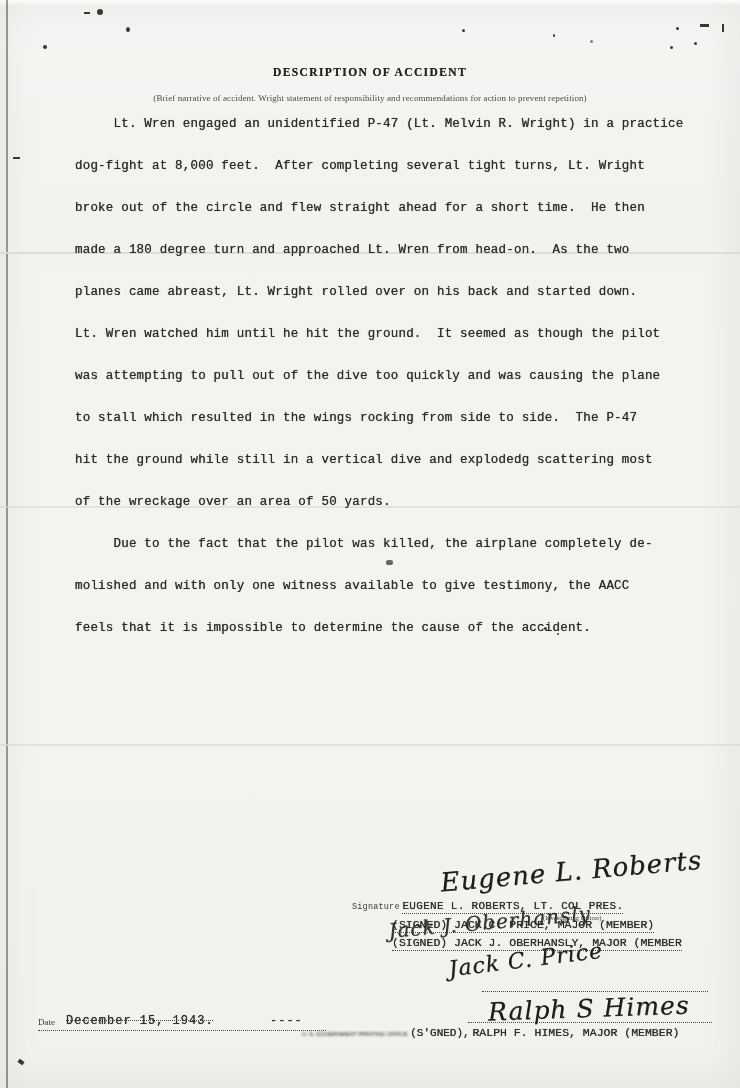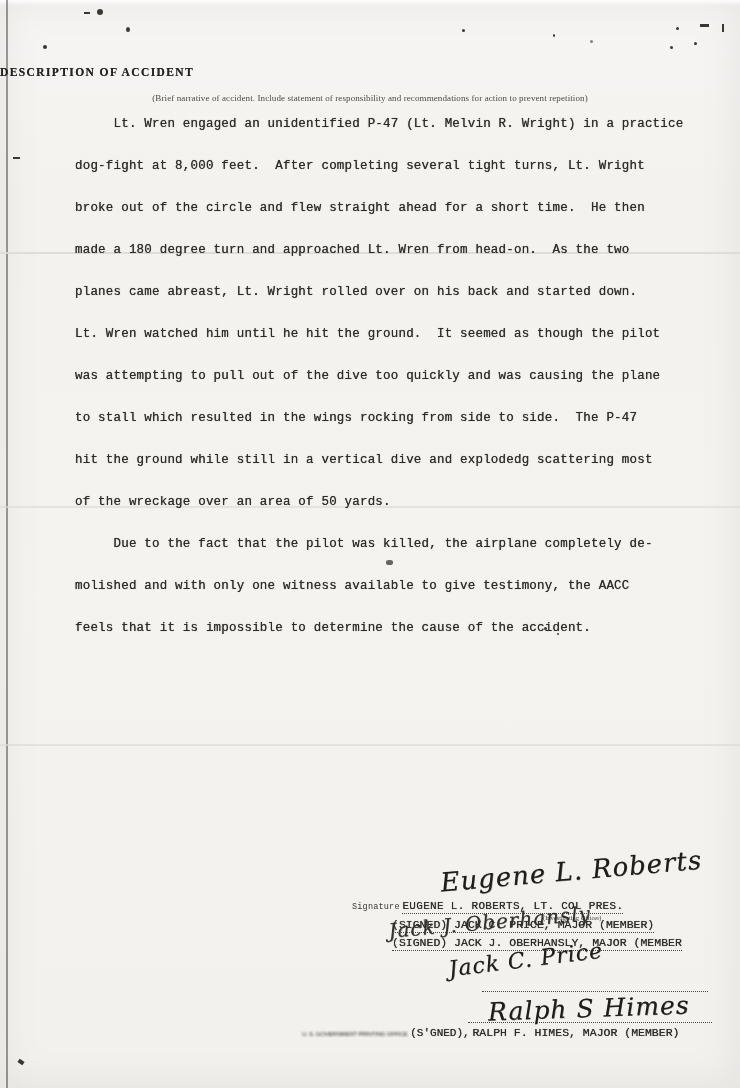--- a/index.html
+++ b/index.html
@@ -26,21 +26,21 @@
     position:absolute; left:0; width:100%; height:2px;
     background:rgba(221,218,212,0.9); filter:blur(0.5px);
   }
   .typed {
     font-family:"Liberation Mono", monospace;
     color:#2e2c29;
     text-shadow:0 0 0.7px rgba(46,44,41,0.85);
   }
   .page-title {
     position:absolute; top:66px; left:0; width:100%;
-    text-align:left;
+    text-align:center;
     font-family:"Liberation Serif", serif;
     font-weight:bold; font-size:11.5px; letter-spacing:1.4px;
     color:#262422; text-shadow:0 0 0.6px rgba(38,36,34,0.8);
   }
   .instruction-note {
     position:absolute; top:93px; left:0; width:100%;
     text-align:center;
     font-size:9px; color:#4c4a46; letter-spacing:0.1px;
     filter:blur(0.2px);
   }
@@ -108,21 +108,21 @@
 <div class="page">
 
   <div class="page-edge-top"></div>
   <div class="page-edge-left"></div>
 
   <div class="fold-line" style="top:252px"></div>
   <div class="fold-line" style="top:506px; opacity:0.7"></div>
   <div class="fold-line" style="top:744px; opacity:0.8"></div>
 
   <div class="page-title">DESCRIPTION OF ACCIDENT</div>
-  <div class="instruction-note">(Brief narrative of accident.  Include statement of responsibility and recommendations for action to prevent repetition)</div>
+  <div class="instruction-note">(Brief narrative of accident.  Wright statement of responsibility and recommendations for action to prevent repetition)</div>
 
   <div class="body-text typed">     Lt. Wren engaged an unidentified P-47 (Lt. Melvin R. Wright) in a practice
 dog-fight at 8,000 feet.  After completing several tight turns, Lt. Wright
 broke out of the circle and flew straight ahead for a short time.  He then
 made a 180 degree turn and approached Lt. Wren from head-on.  As the two
 planes came abreast, Lt. Wright rolled over on his back and started down.
 Lt. Wren watched him until he hit the ground.  It seemed as though the pilot
 was attempting to pull out of the dive too quickly and was causing the plane
 to stall which resulted in the wings rocking from side to side.  The P-47
 hit the ground while still in a vertical dive and explodedg scattering most
@@ -152,20 +152,25 @@
   <div class="handwriting" style="left:488px; top:994px; font-size:25px; transform:rotate(-2deg);">Ralph S Himes</div>
 
   <div class="rule-dotted" style="left:468px; top:1022px; width:244px;"></div>
 
   <div class="sig-typed-line" style="left:302px; top:1026px;">
     <span class="smudge">U. S. GOVERNMENT PRINTING OFFICE</span>
     <span class="typed" style="font-size:11px; filter:blur(0.6px);">(S'GNED),</span>
     <span class="typed" style="font-size:11.5px;text-align:right;">RALPH F. HIMES, MAJOR (MEMBER)</span>
   </div>
 
+  <div class="date-block">
+    <span class="date-label">Date</span>
+    <span class="date-value typed">December 15, 1943.</span>
+    <span class="date-dashes typed">----</span>
+  </div>
 
   <div class="ink-speck" style="left:97px; top:9px;  width:6px; height:6px;"></div>
   <div class="ink-dash" style="left:84px; top:12px; width:6px; height:2px;"></div>
   <div class="ink-speck" style="left:126px; top:27px; width:4px; height:5px;"></div>
   <div class="ink-speck" style="left:43px;  top:45px; width:4px; height:4px;"></div>
   <div class="ink-speck" style="left:462px; top:29px; width:3px; height:3px;"></div>
   <div class="ink-speck" style="left:553px; top:34px; width:2px; height:3px;"></div>
   <div class="ink-speck" style="left:590px; top:40px; width:3px; height:3px; opacity:0.6;"></div>
   <div class="ink-speck" style="left:676px; top:27px; width:3px; height:3px;"></div>
   <div class="ink-dash" style="left:700px; top:24px; width:9px; height:3px;"></div>

